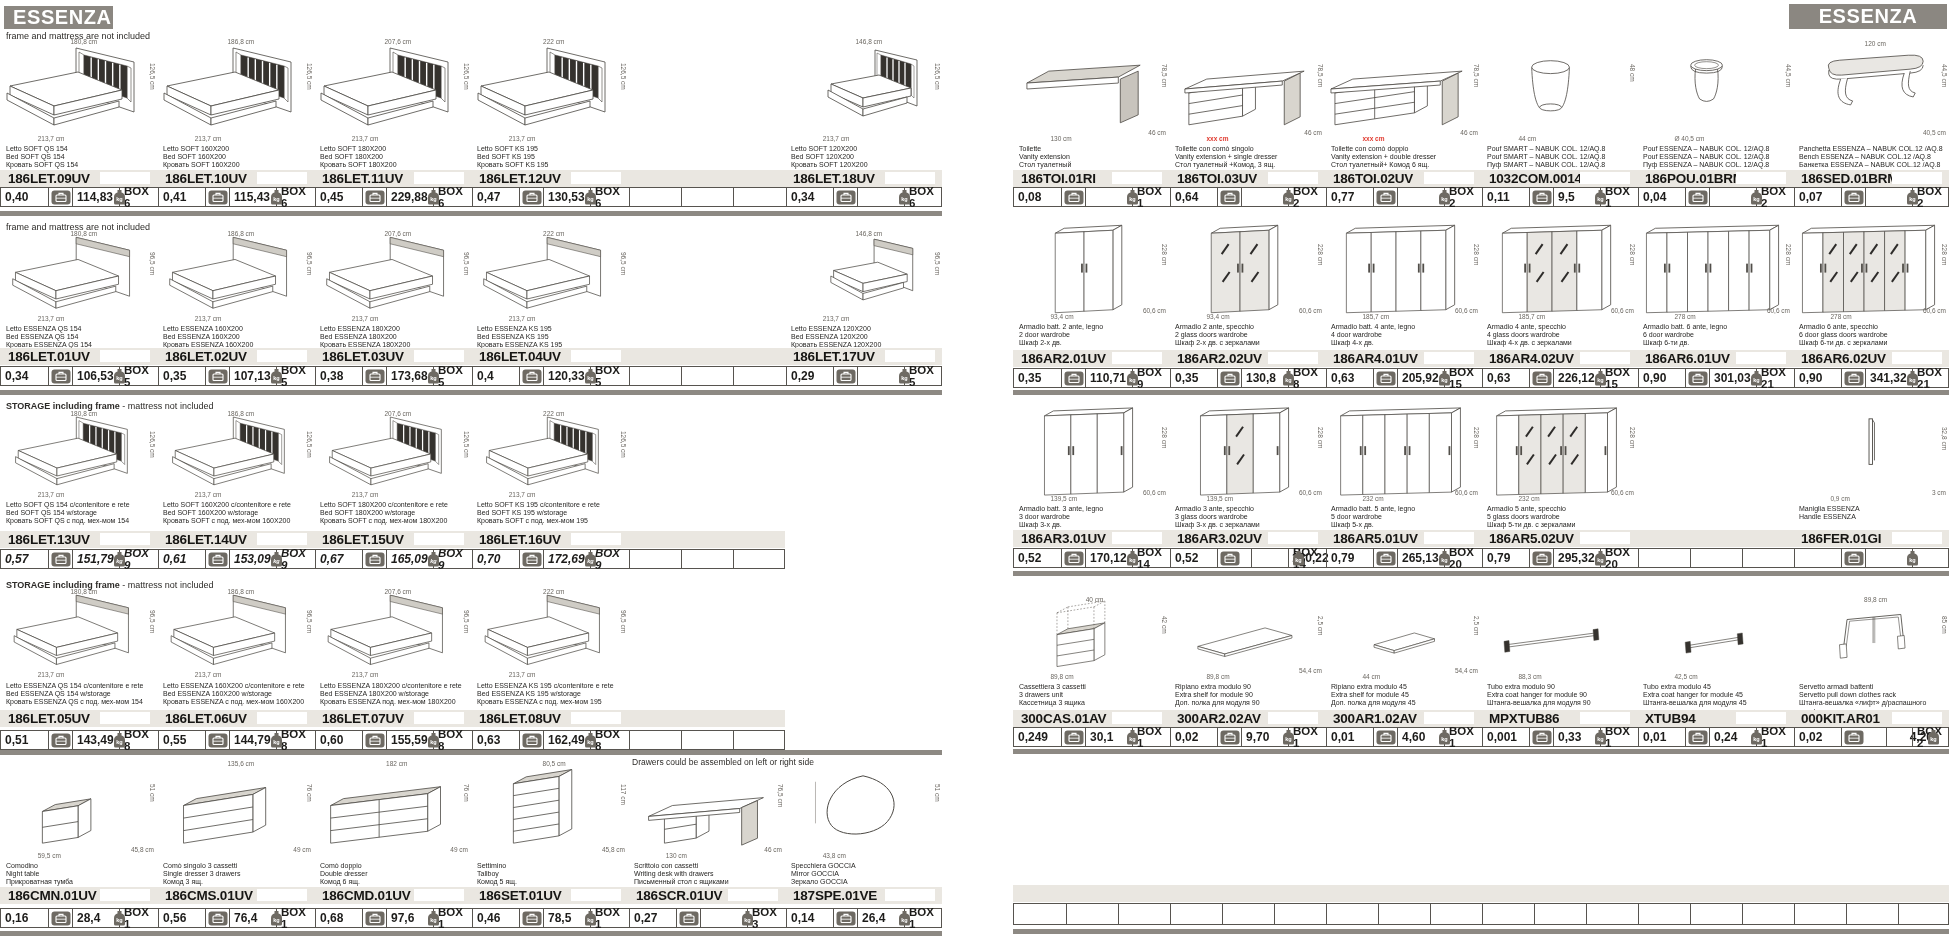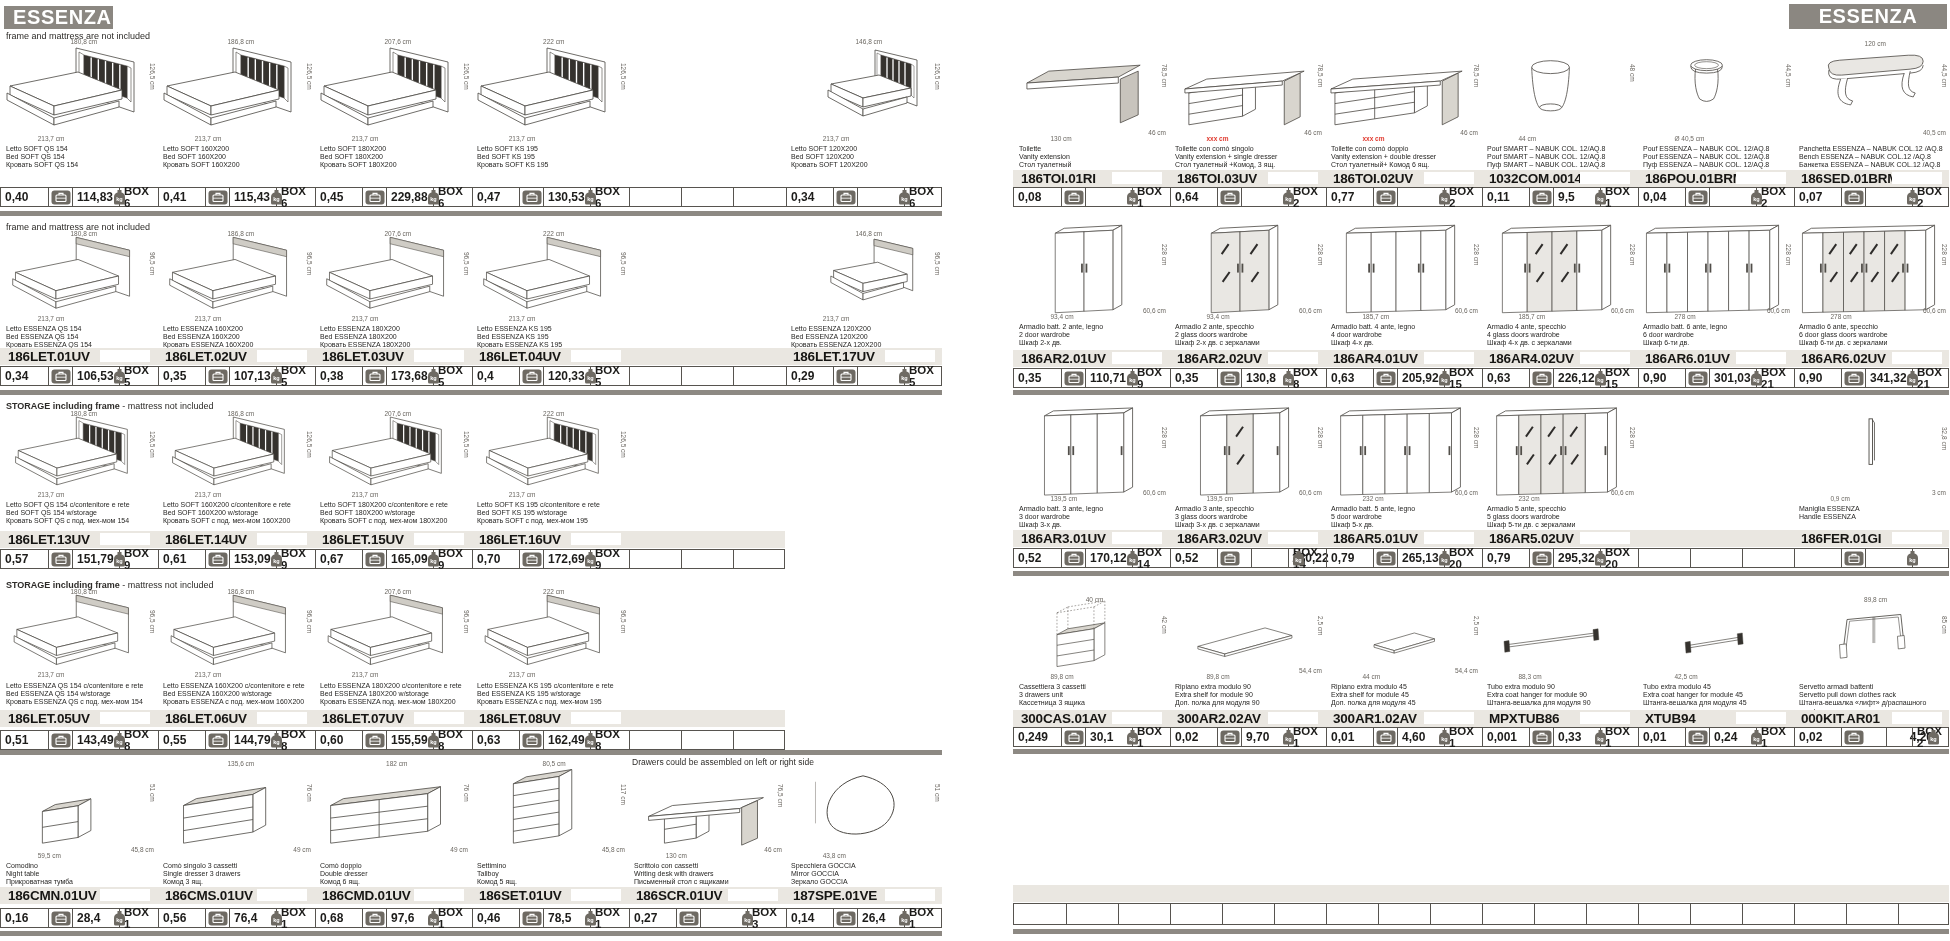--- a/index.html
+++ b/index.html
@@ -162,20 +162,32 @@
         </svg>
         <div class="dim dim-top">146,8 cm</div>
         <div class="dim dim-right">126,5 cm</div>
         <div class="dim dim-bottom">213,7 cm</div>
       </div>
       <div class="desc" style="left: 791px; top: 145px; width: 149px;">
         <span>Letto SOFT 120X200</span>
         <span>Bed SOFT 120X200</span>
         <span>Кровать SOFT  120X200</span>
       </div>
+      <div class="band" style="left: 0px; top: 170px; width: 942px;">
+        <div class="code" style="left: 8px;">186LET.09UV</div>
+        <div class="pricebox" style="left: 100px;"></div>
+        <div class="code" style="left: 165px;">186LET.10UV</div>
+        <div class="pricebox" style="left: 257px;"></div>
+        <div class="code" style="left: 322px;">186LET.11UV</div>
+        <div class="pricebox" style="left: 414px;"></div>
+        <div class="code" style="left: 479px;">186LET.12UV</div>
+        <div class="pricebox" style="left: 571px;"></div>
+        <div class="code" style="left: 793px;">186LET.18UV</div>
+        <div class="pricebox" style="left: 885px;"></div>
+      </div>
       <div class="drow" style="left: 0px; top: 187px; width: 942px;">
         <div class="dcell first" style="left: 0px; width: 47px;">0,40</div>
         <div class="dcell icel" style="left: 47px; width: 24px;">
           <svg width="20" height="15" viewBox="0 0 20 15">
             <rect x="0.5" y="0.5" width="19" height="14" rx="3" fill="#6e6a63"></rect>
             <rect x="5" y="5" width="10" height="6.5" rx="1" fill="none" stroke="#fff" stroke-width="1.1"></rect>
             <path d="M8,5 v-1.6 h4 V5" fill="none" stroke="#fff" stroke-width="1.1"></path>
             <line x1="5" y1="8.2" x2="15" y2="8.2" stroke="#fff" stroke-width="0.8"></line>
           </svg>
         </div>
@@ -567,21 +579,21 @@
       <div class="band" style="left: 0px; top: 531px; width: 785px;">
         <div class="code" style="left: 8px;">186LET.13UV</div>
         <div class="pricebox" style="left: 100px;"></div>
         <div class="code" style="left: 165px;">186LET.14UV</div>
         <div class="pricebox" style="left: 257px;"></div>
         <div class="code" style="left: 322px;">186LET.15UV</div>
         <div class="pricebox" style="left: 414px;"></div>
         <div class="code" style="left: 479px;">186LET.16UV</div>
         <div class="pricebox" style="left: 571px;"></div>
       </div>
-      <div class="drow" style="left: 0px; top: 549px; width: 785px;">
+      <div class="drow" style="left: 0px; top: 549px; width: 785px; font-style: italic;">
         <div class="dcell first" style="left: 0px; width: 47px;">0,57</div>
         <div class="dcell icel" style="left: 47px; width: 24px;">
           <svg width="20" height="15" viewBox="0 0 20 15">
             <rect x="0.5" y="0.5" width="19" height="14" rx="3" fill="#6e6a63"></rect>
             <rect x="5" y="5" width="10" height="6.5" rx="1" fill="none" stroke="#fff" stroke-width="1.1"></rect>
             <path d="M8,5 v-1.6 h4 V5" fill="none" stroke="#fff" stroke-width="1.1"></path>
             <line x1="5" y1="8.2" x2="15" y2="8.2" stroke="#fff" stroke-width="0.8"></line>
           </svg>
         </div>
         <div class="dcell" style="left: 71px; width: 47px;">

